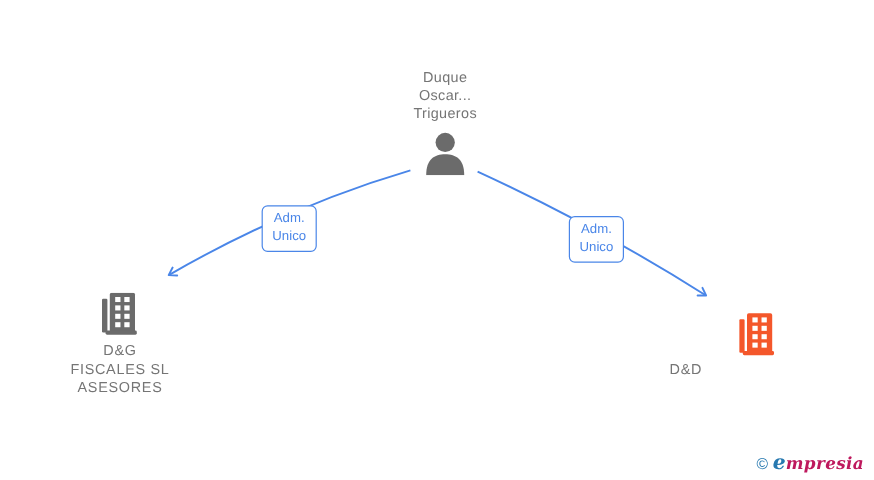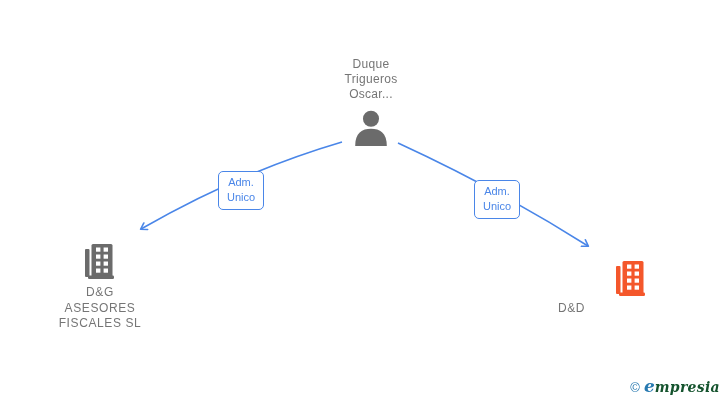--- a/index.html
+++ b/index.html
@@ -78,21 +78,21 @@
   .logo-script{
     font-family:"DejaVu Serif","Liberation Serif",serif;
     font-style:italic;
   }
   .logo-e{
     color:#2779b0;
     font-size:17px;
     font-weight:700;
   }
   .logo-rest{
-    color:#14532d;
+    color:#be185d;
     font-size:14px;
     font-weight:600;
     letter-spacing:.3px;
   }
 </style>
 </head>
 <body>
 
 <div class="canvas">
 
@@ -101,22 +101,22 @@
       <marker id="arrowhead" markerWidth="10" markerHeight="10" refX="6.5" refY="5" orient="auto" markerUnits="userSpaceOnUse">
         <path d="M1,1.2 L7,5 L1,8.8" fill="none" stroke="#4a86e8" stroke-width="1.6" stroke-linecap="round" stroke-linejoin="round"></path>
       </marker>
     </defs>
     <path d="M 342 142 Q 240 172 141 229" fill="none" stroke="#4a86e8" stroke-width="1.6" marker-end="url(#arrowhead)"></path>
     <path d="M 398 143 Q 498 189 588 246" fill="none" stroke="#4a86e8" stroke-width="1.6" marker-end="url(#arrowhead)"></path>
   </svg>
 
   <div class="person-name node-label">
     <div>Duque</div>
+    <div>Oscar...</div>
     <div>Trigueros</div>
-    <div>Oscar...</div>
   </div>
   <div class="person-icon-wrap">
     <svg viewBox="0 0 36 34" width="38" height="36" xmlns="http://www.w3.org/2000/svg">
       <circle cx="18" cy="8.2" r="7.6" fill="#6b6b6b"></circle>
       <path d="M3,34 C3,21.5 9.5,17.6 18,17.6 C26.5,17.6 33,21.5 33,34 Z" fill="#6b6b6b"></path>
     </svg>
   </div>
 
   <div class="edge-label edge-label-left">
     <div>Adm.</div>
@@ -139,22 +139,22 @@
           <rect x="18.6" y="10.5" width="4.4" height="4.2"></rect>
         <rect x="11" y="17.5" width="4.4" height="4.2"></rect>
           <rect x="18.6" y="17.5" width="4.4" height="4.2"></rect>
         <rect x="11" y="24.5" width="4.4" height="4.2"></rect>
           <rect x="18.6" y="24.5" width="4.4" height="4.2"></rect>
       </g>
     </svg>
   </div>
   <div class="company-left-name company-label">
     <div>D&amp;G</div>
+    <div>FISCALES SL</div>
     <div>ASESORES</div>
-    <div>FISCALES SL</div>
   </div>
 
   <div class="company-right-icon">
     <svg viewBox="0 0 30 36" width="30" height="38" xmlns="http://www.w3.org/2000/svg">
       <rect x="0" y="5" width="4.5" height="28" rx="1" fill="#f4572b"></rect>
       <rect x="6.5" y="0" width="21" height="33" rx="1.5" fill="#f4572b"></rect>
       <rect x="3" y="31.5" width="26" height="3.5" rx="1.2" fill="#f4572b"></rect>
       <g fill="#ffffff">
         <rect x="11" y="3.5" width="4.4" height="4.2"></rect>
           <rect x="18.6" y="3.5" width="4.4" height="4.2"></rect>

